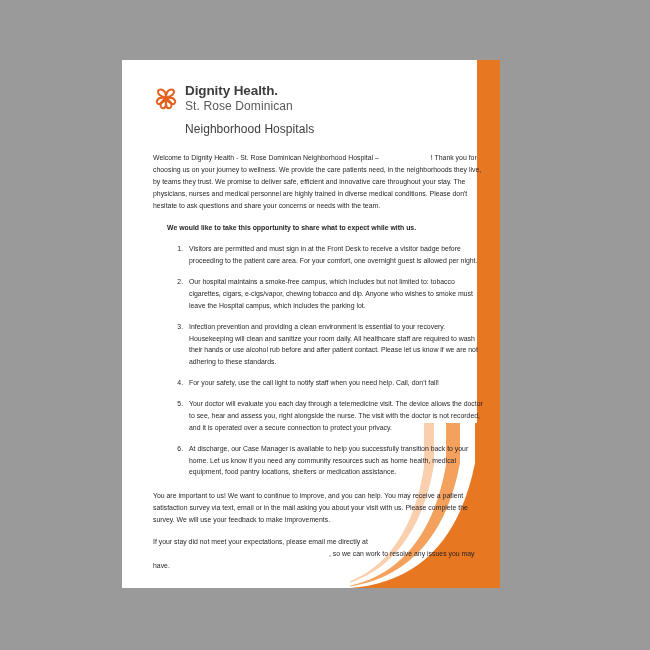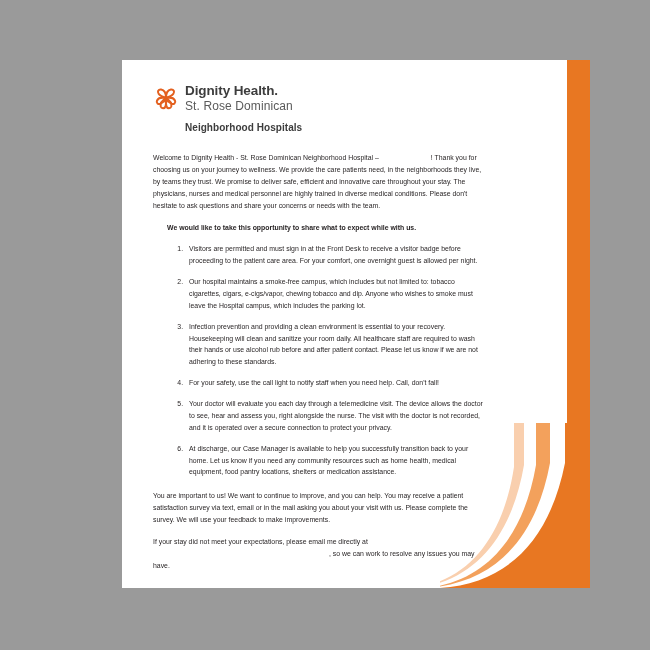--- a/index.html
+++ b/index.html
@@ -18,21 +18,21 @@
     position: relative;
     width: 650px;
     height: 650px;
   }
 
   
   #page {
     position: absolute;
     left: 122px;
     top: 60px;
-    width: 468px;
+    width: 378px;
     height: 528px;
     background: #ffffff;
     overflow: hidden;
   }
 
   
   .right-band {
     position: absolute;
     right: 0;
     top: 0;
@@ -82,22 +82,22 @@
     line-height: 1.05;
   }
   .brand-sub {
     font-size: 12px;
     color: #5a5a5a;
     letter-spacing: 0.1px;
     margin-top: 1.5px;
     line-height: 1.1;
   }
   .brand-division {
-    font-size: 10px;
-    font-weight: bold;
+    font-size: 12px;
+    font-weight: normal;
     color: #3d3d3d;
     margin-top: 9px;
     margin-left: 32px;
     letter-spacing: 0.05px;
   }
 
   
   .body-copy {
     position: absolute;
     left: 31px;

